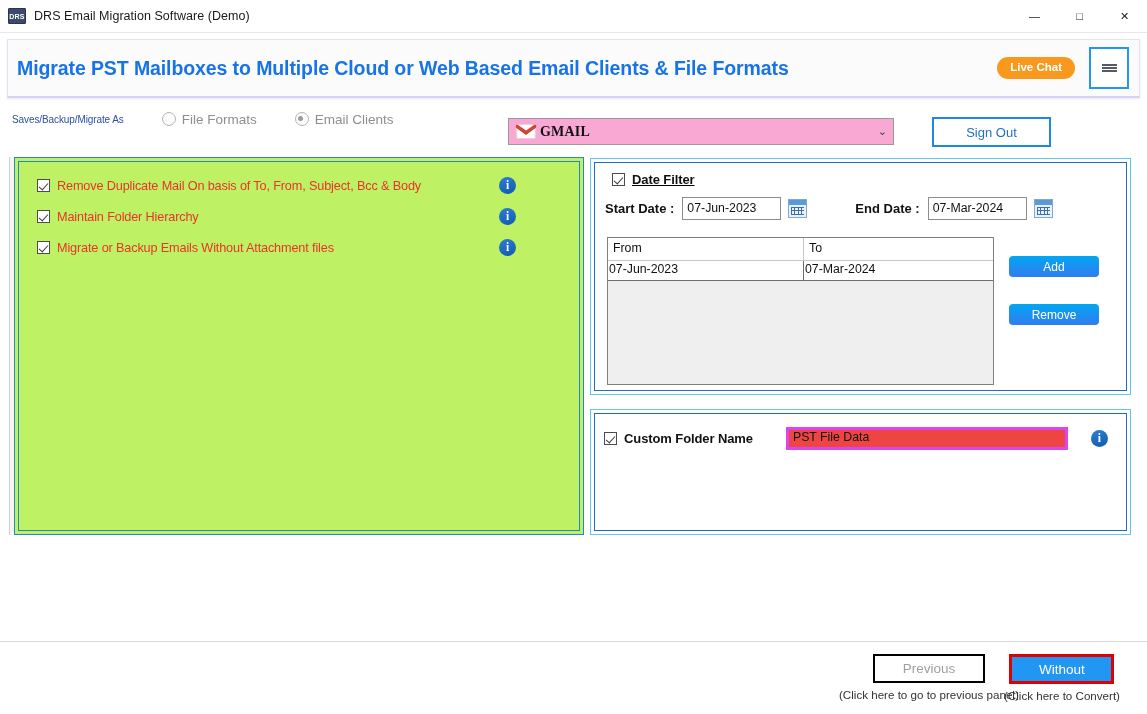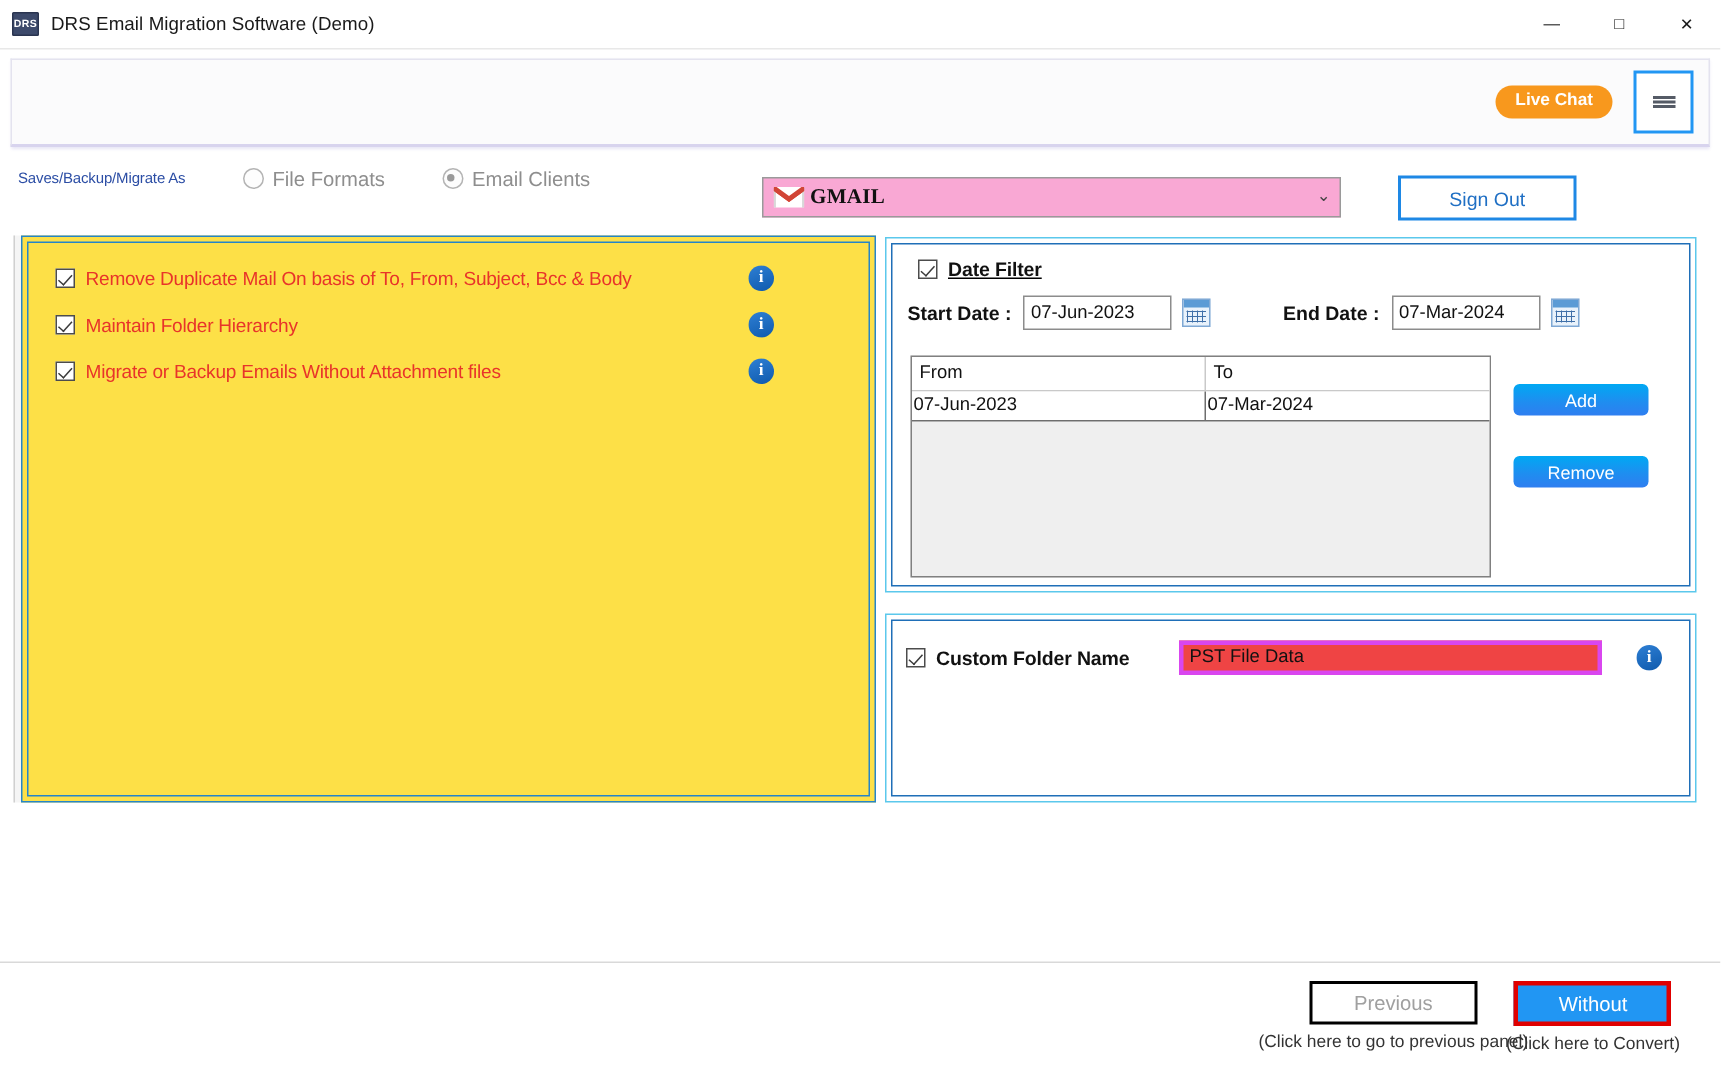--- a/index.html
+++ b/index.html
@@ -227,21 +227,21 @@
 
   
   .left-panel {
     position: absolute;
     left: 14px;
     top: 157px;
     width: 570px;
     height: 378px;
     border: 1px solid #2585c9;
     box-sizing: border-box;
-    background: #fde047;
+    background: #bef264;
     overflow: hidden;
   }
   .left-panel .inner-line {
     position: absolute;
     left: 3px;
     top: 3px;
     right: 3px;
     bottom: 3px;
     border: 1px solid #2585c9;
     pointer-events: none;
@@ -564,20 +564,21 @@
   <div class="titlebar-text">DRS Email Migration Software (Demo)</div>
   <div class="win-controls">
     <div class="win-btn">—</div>
     <div class="win-btn">□</div>
     <div class="win-btn close">✕</div>
   </div>
 </div>
 
 <div class="banner-wrap">
   <div class="banner">
+    <div class="banner-title">Migrate PST Mailboxes to Multiple Cloud or Web Based Email Clients &amp; File Formats</div>
     <div class="banner-right">
       <button class="live-chat">Live Chat</button>
       <div class="hamburger">
         <div>
           <span></span>
           <span></span>
           <span></span>
         </div>
       </div>
     </div>

